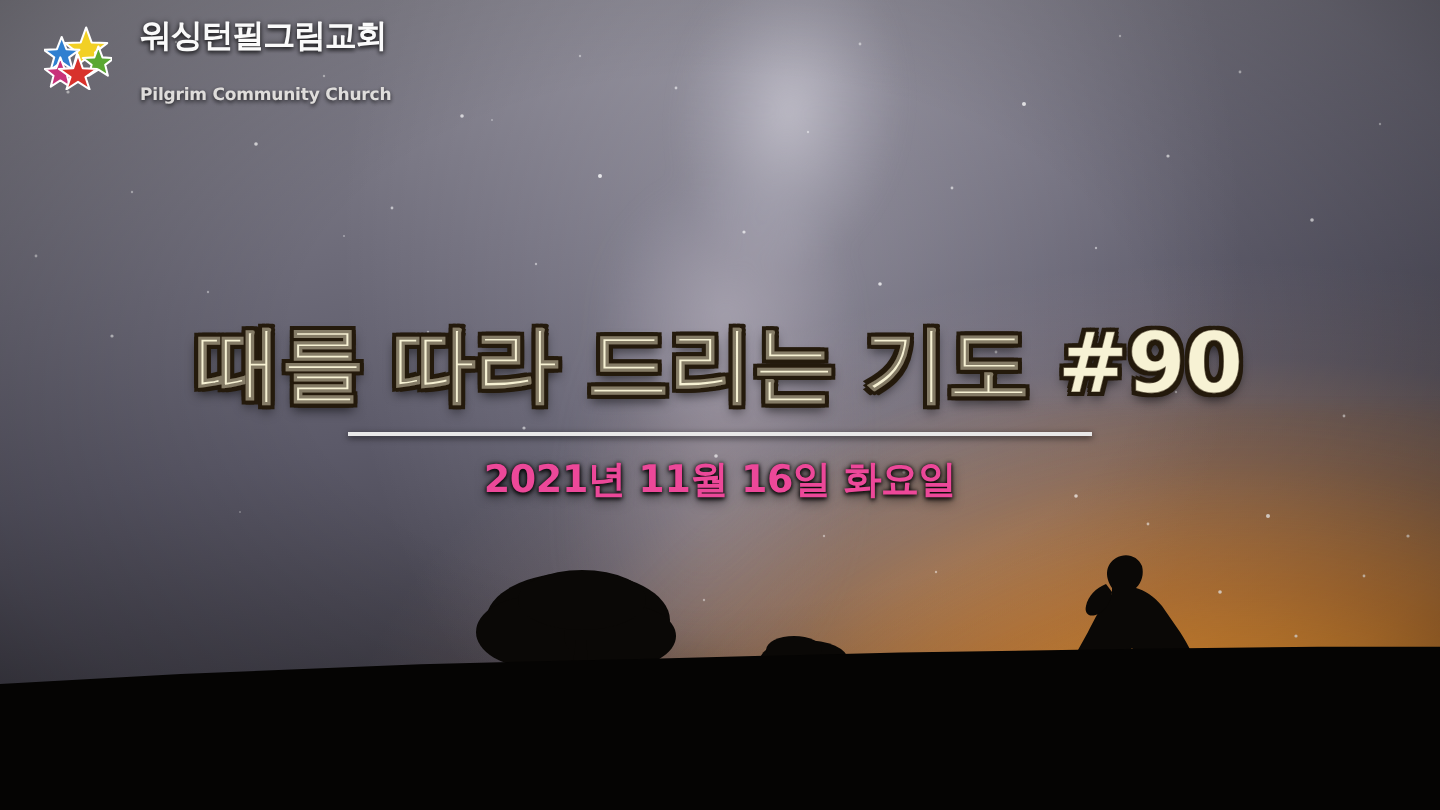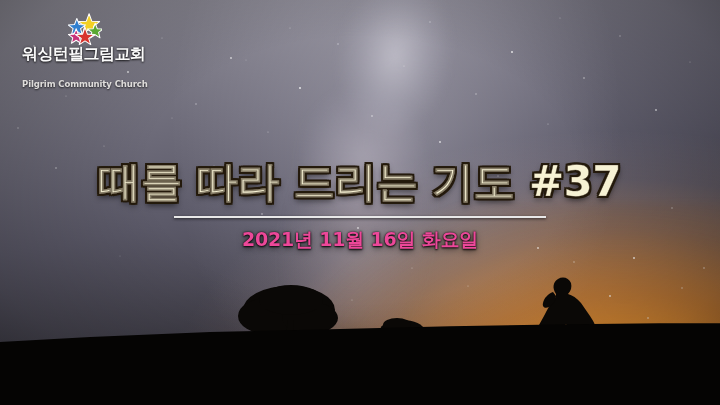--- a/index.html
+++ b/index.html
@@ -76,23 +76,21 @@
     inset: 0;
     pointer-events: none;
   }
 
   
   .logo {
     position: absolute;
     left: 22px;
     top: 10px;
     display: flex;
-    align-items: center;
-    gap: 2px;
-    flex-direction: column;
+    gap: 14px;
   }
   .logo-mark {
     width: 34px;
     height: 34px;
     flex: 0 0 34px;
     position: relative;
     top: 1px;
   }
   .logo-text {
     display: flex;
@@ -293,18 +291,18 @@
         <path d="M50 48 L57 68 L78 69 L61 81 L67 99 L50 88 L33 99 L39 81 L22 69 L43 68 Z" fill="#d8322c"></path>
       </g>
     </svg>
     <div class="logo-text">
       <div class="logo-ko">워싱턴필그림교회</div>
       <div class="logo-en">Pilgrim Community Church</div>
     </div>
   </div>
 
   <div class="center-block">
-    <div class="slide-title">때를 따라 드리는 기도 #37</div>
+    <div class="slide-title">때를 따라 드리는 기도 #90</div>
     <hr class="divider">
     <div class="slide-date">2021년 11월 16일 화요일</div>
   </div>
 
 </div>
 
 </body></html>

